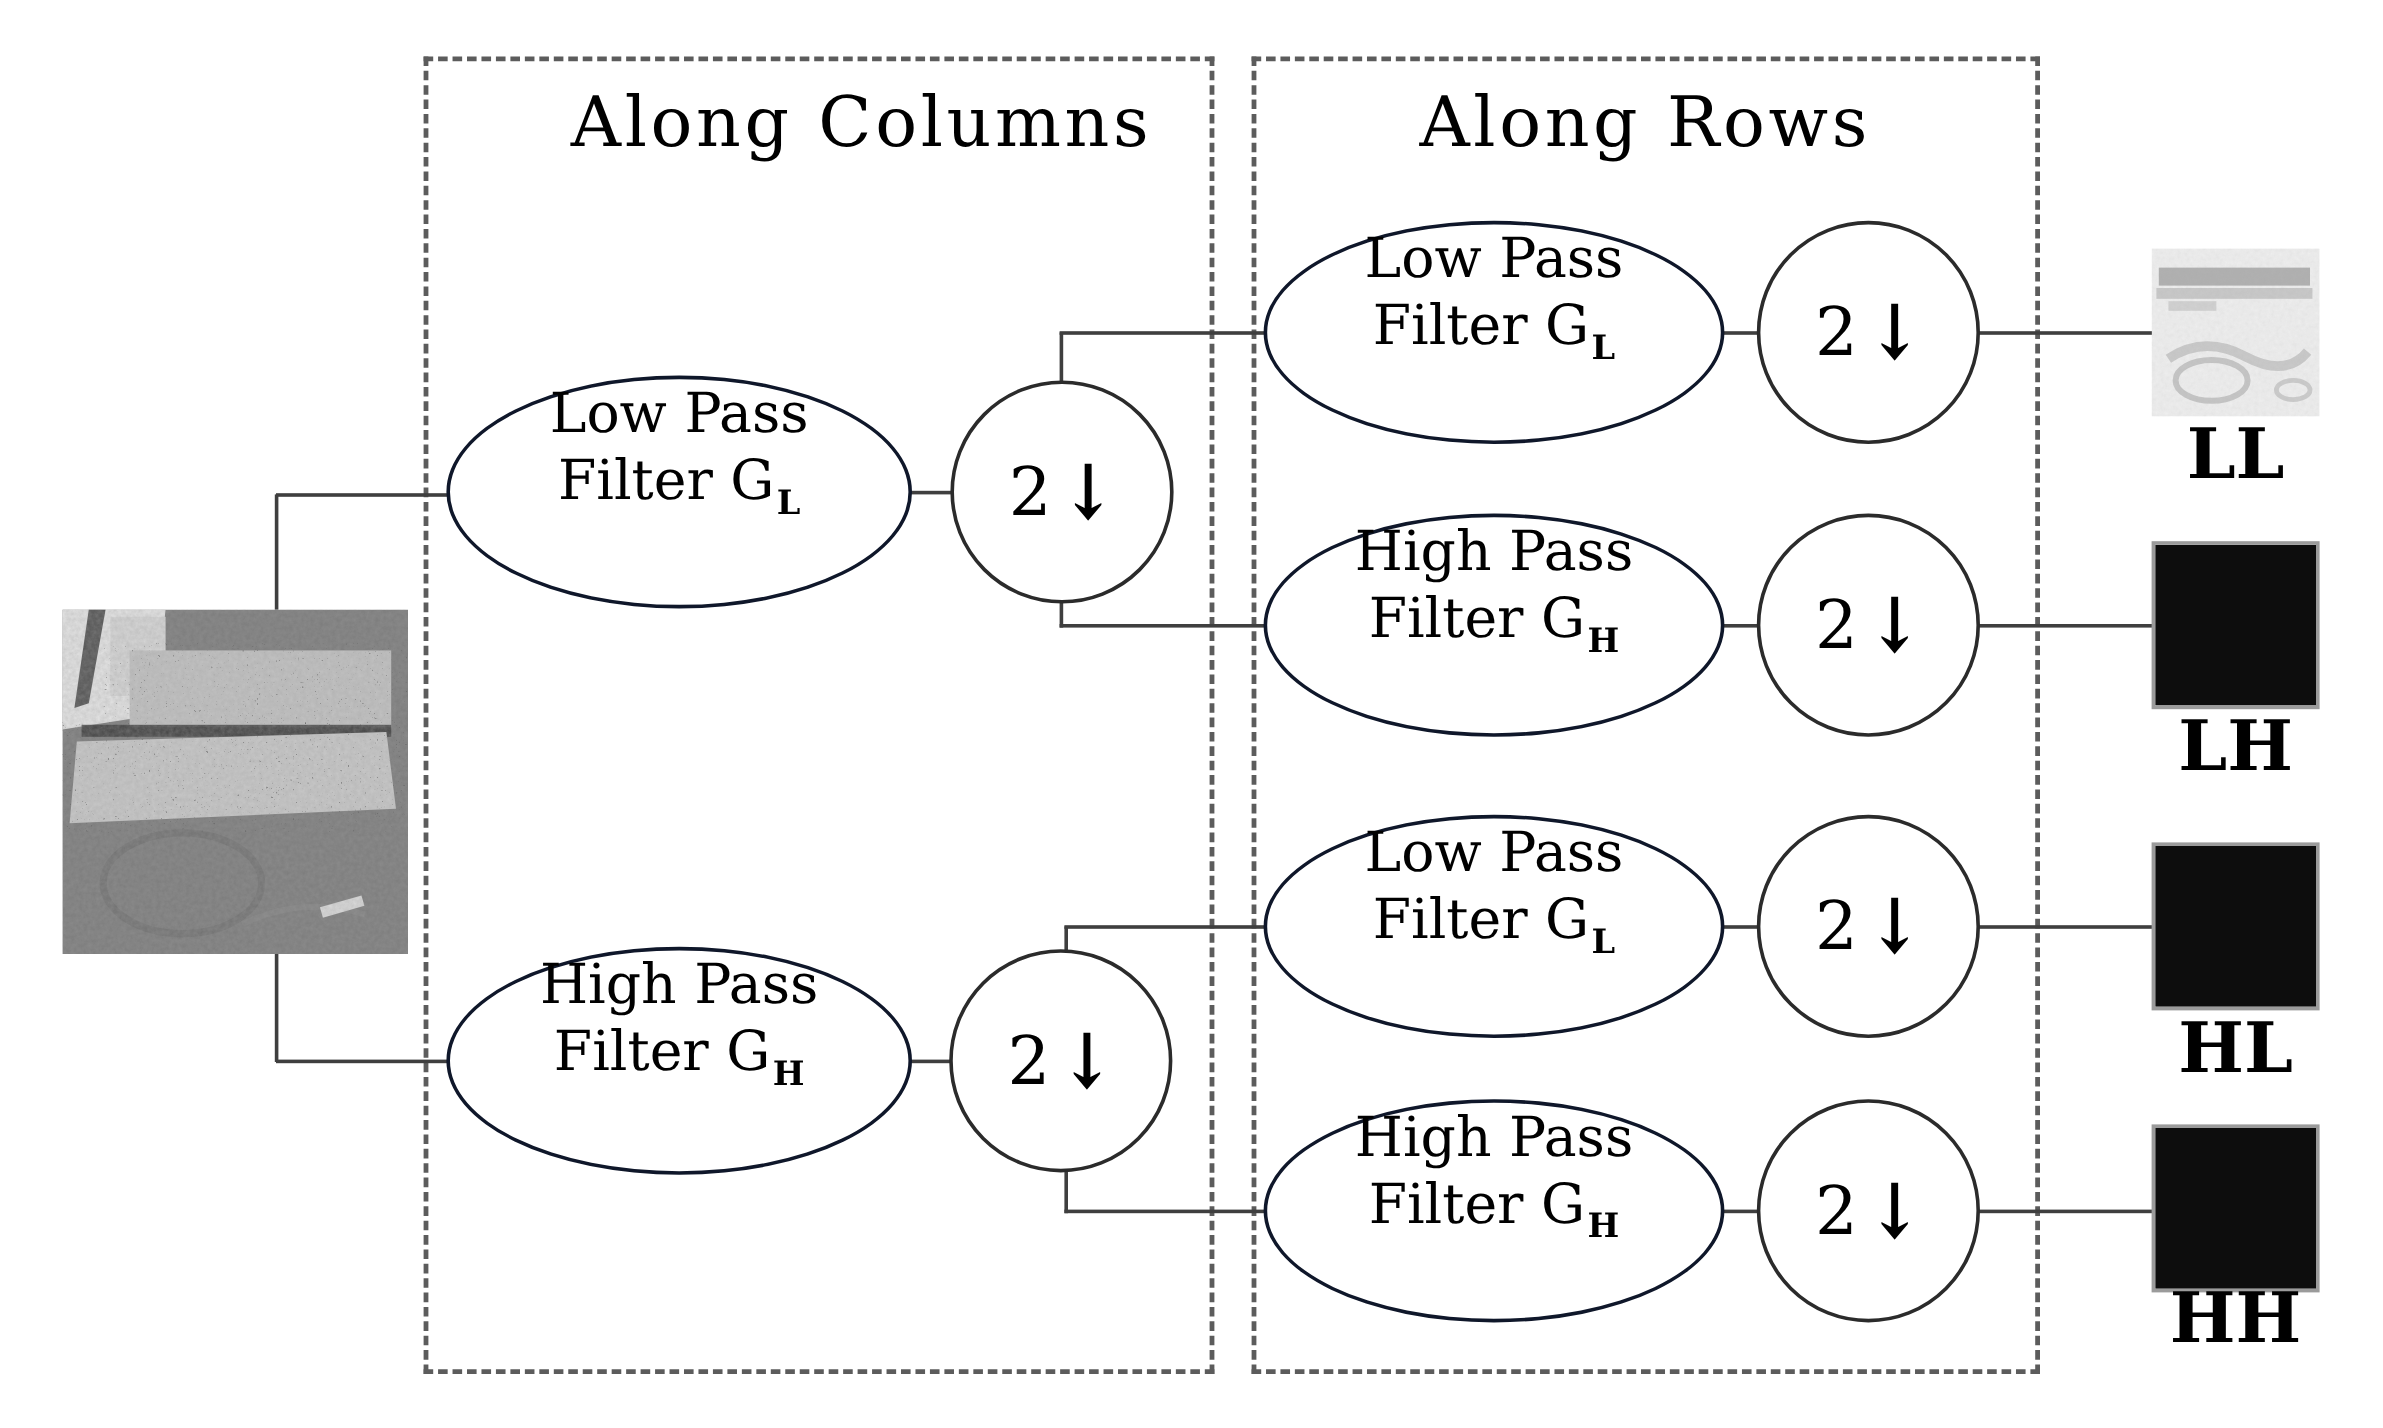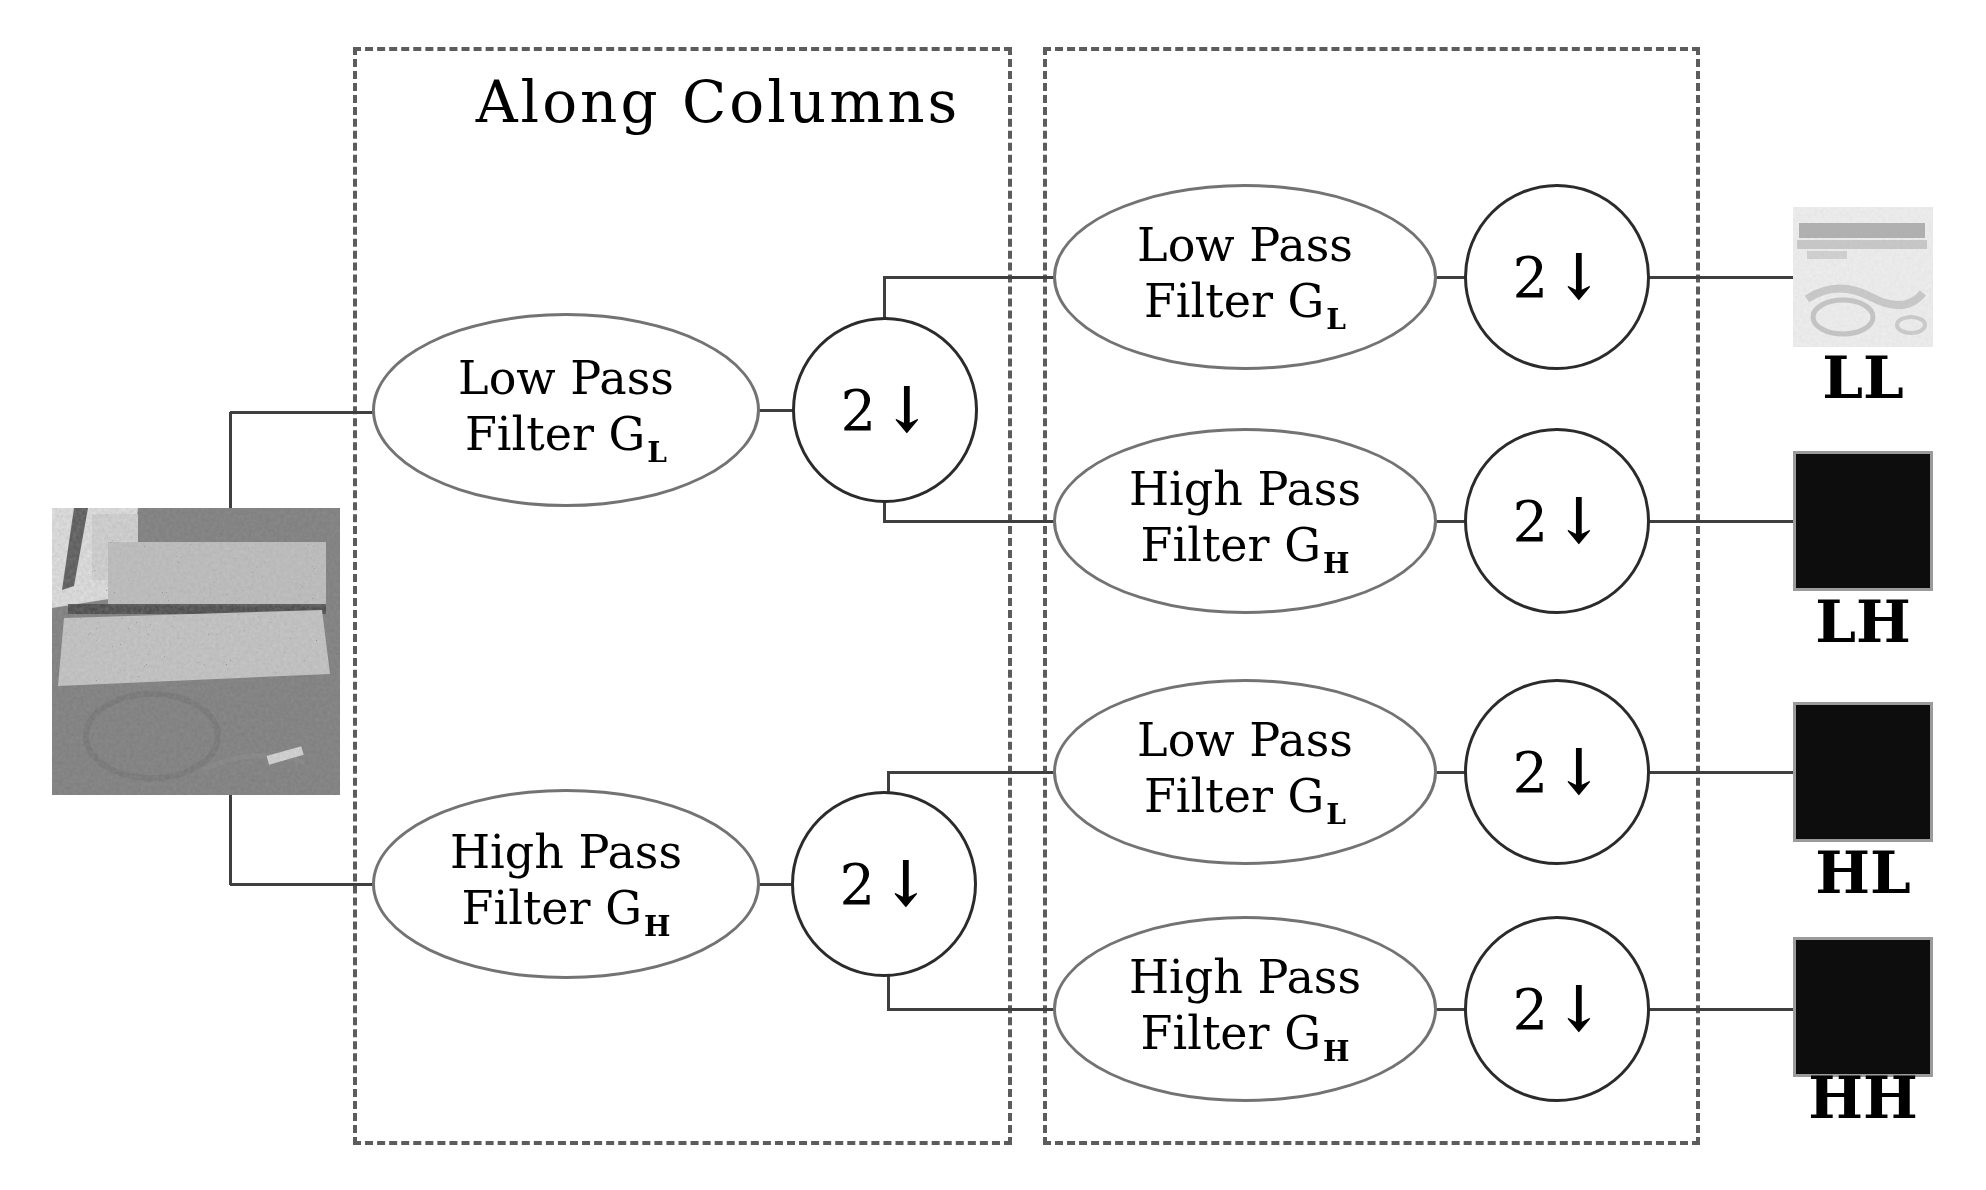--- a/index.html
+++ b/index.html
@@ -6,22 +6,22 @@
   #canvas{
     position:relative;width:1986px;height:1190px;background:#ffffff;
     font-family:"DejaVu Serif","Liberation Serif",serif;color:#000;overflow:hidden;
   }
   .dash-box{position:absolute;border:4px dashed #5c5c5c;box-sizing:border-box;background:transparent;}
   .section-title{
     position:absolute;transform:translateX(-50%);white-space:nowrap;
     font-size:58px;letter-spacing:3px;color:#000;
   }
   .node-ellipse{
-    position:absolute;border:3px solid #737373;border-radius:50%;box-sizing:border-box;
-    display:flex;align-items:center;justify-content:center;text-align:center;background:#fff;
+    position:absolute;border:3px solid #0f172a;border-radius:50%;box-sizing:border-box;
+    display:flex;align-items:flex-start;justify-content:center;text-align:center;background:#fff;
   }
   .filter-text{font-size:46px;line-height:1.22;white-space:nowrap;}
   .fsub{font-size:28px;font-weight:bold;vertical-align:-12px;margin-left:2px;}
   .node-circle{
     position:absolute;border:3px solid #2b2b2b;border-radius:50%;box-sizing:border-box;
     display:flex;align-items:center;justify-content:center;background:#fff;
   }
   .ds-num{font-size:56px;}
   .ds-arrow{font-size:54px;font-weight:bold;display:inline-block;transform:scaleY(1.18);margin-left:8px;}
   .hline,.vline{position:absolute;background:#3f3f3f;}
@@ -73,20 +73,21 @@
       <ellipse cx="100" cy="228" rx="66" ry="42" fill="none" stroke="#6b6b6b" stroke-width="6" opacity="0.55"></ellipse>
       <path d="M150,262 Q200,238 252,254" stroke="#8a8a8a" fill="none" stroke-width="5" opacity="0.5"></path>
       <rect x="215" y="243" width="36" height="9" fill="#d9d9d9" transform="rotate(-16 233 247)"></rect>
       <rect width="288" height="287" filter="url(#grain)" opacity="0.45"></rect>
     </svg>
   </div>
 
   <div class="dash-box" style="left:353px;top:47px;width:659px;height:1098px;"></div>
   <div class="dash-box" style="left:1043px;top:47px;width:657px;height:1098px;"></div>
   <div class="section-title" style="left:683px;top:68px;margin-left:35px;">Along Columns</div>
+  <div class="section-title" style="left:1371px;top:68px;">Along Rows</div>
 
   <div class="vline" style="left:229px;top:412px;height:96px;"></div>
   <div class="hline" style="left:230px;top:411px;width:144px;"></div>
   <div class="vline" style="left:229px;top:795px;height:90px;"></div>
   <div class="hline" style="left:230px;top:883px;width:144px;"></div>
 
   <div class="hline" style="left:757px;top:409px;width:38px;"></div>
   <div class="hline" style="left:757px;top:883px;width:37px;"></div>
 
   <div class="vline" style="left:883px;top:277px;height:42px;"></div>

